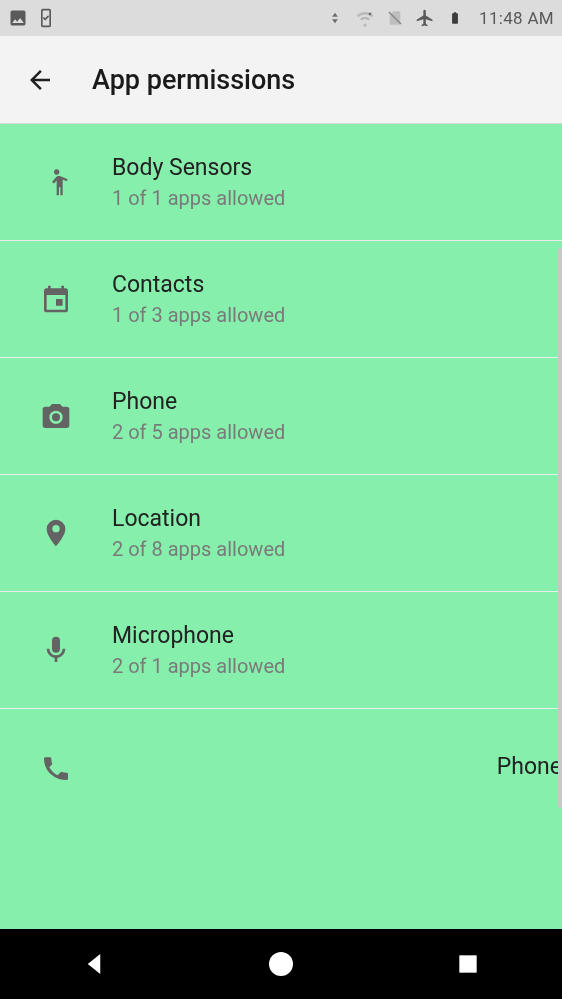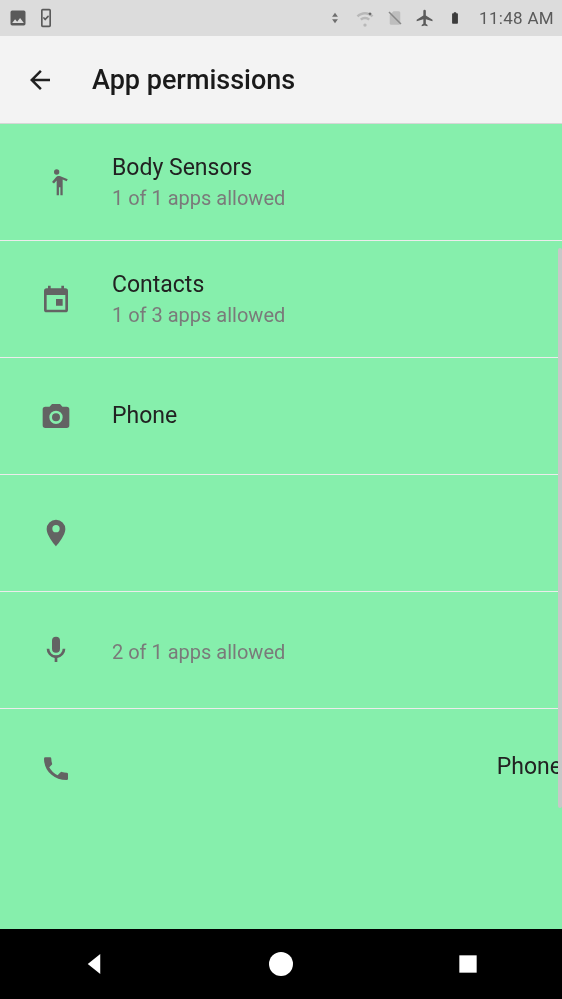--- a/index.html
+++ b/index.html
@@ -113,39 +113,45 @@
     </div>
 
     <div class="row">
       <div class="row-icon">
         <svg viewBox="0 0 24 24">
             <path d="M9 3 7.17 5H4a2 2 0 0 0-2 2v12a2 2 0 0 0 2 2h16a2 2 0 0 0 2-2V7a2 2 0 0 0-2-2h-3.17L15 3H9zm3 15a5 5 0 1 1 0-10 5 5 0 0 1 0 10zm0-2a3 3 0 1 0 0-6 3 3 0 0 0 0 6z"></path>
           </svg>
       </div>
       <div class="row-texts">
         <div class="row-title">Phone</div>
+        <div class="row-sub">2 of 5 apps allowed</div>
       </div>
     </div>
 
 
     <div class="row">
       <div class="row-icon">
         <svg viewBox="0 0 24 24">
             <path d="M12 2a7 7 0 0 0-7 7c0 5.25 7 13 7 13s7-7.75 7-13a7 7 0 0 0-7-7zm0 9.5A2.5 2.5 0 1 1 12 6a2.5 2.5 0 0 1 0 5.5z"></path>
           </svg>
       </div>
+      <div class="row-texts">
+        <div class="row-title">Location</div>
+        <div class="row-sub">2 of 8 apps allowed</div>
+      </div>
     </div>
 
     <div class="row">
       <div class="row-icon">
         <svg viewBox="0 0 24 24">
             <path d="M12 14a3 3 0 0 0 3-3V5a3 3 0 1 0-6 0v6a3 3 0 0 0 3 3zm5-3a5 5 0 0 1-10 0H5a7 7 0 0 0 6 6.92V21h2v-3.08A7 7 0 0 0 19 11h-2z"></path>
           </svg>
       </div>
       <div class="row-texts">
+        <div class="row-title">Microphone</div>
         <div class="row-sub">2 of 1 apps allowed</div>
       </div>
     </div>
 
     <div class="row" style="border-bottom:none;justify-content:space-between;">
       <div class="row-icon">
         <svg viewBox="0 0 24 24">
             <path d="M6.62 10.79a15.053 15.053 0 0 0 6.59 6.59l2.2-2.2a1 1 0 0 1 1.02-.24c1.12.37 2.33.57 3.57.57a1 1 0 0 1 1 1V20a1 1 0 0 1-1 1C10.07 21 3 13.93 3 5a1 1 0 0 1 1-1h3.49a1 1 0 0 1 1 1c0 1.24.2 2.45.57 3.57a1 1 0 0 1-.24 1.02l-2.2 2.2z"></path>
           </svg>
       </div>

